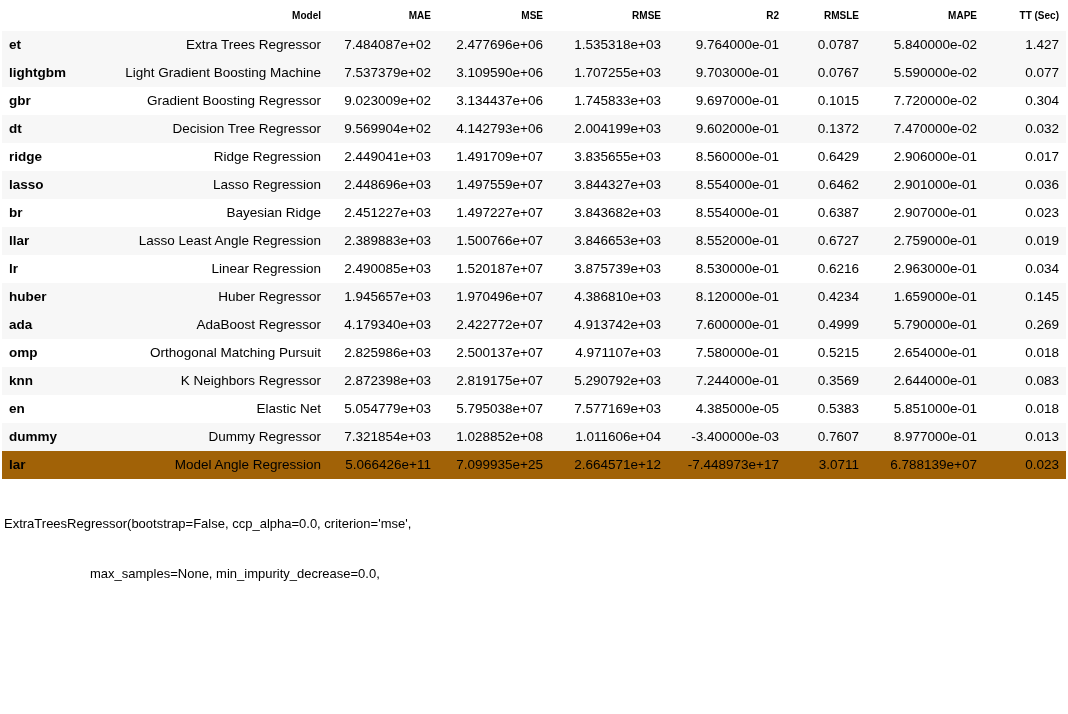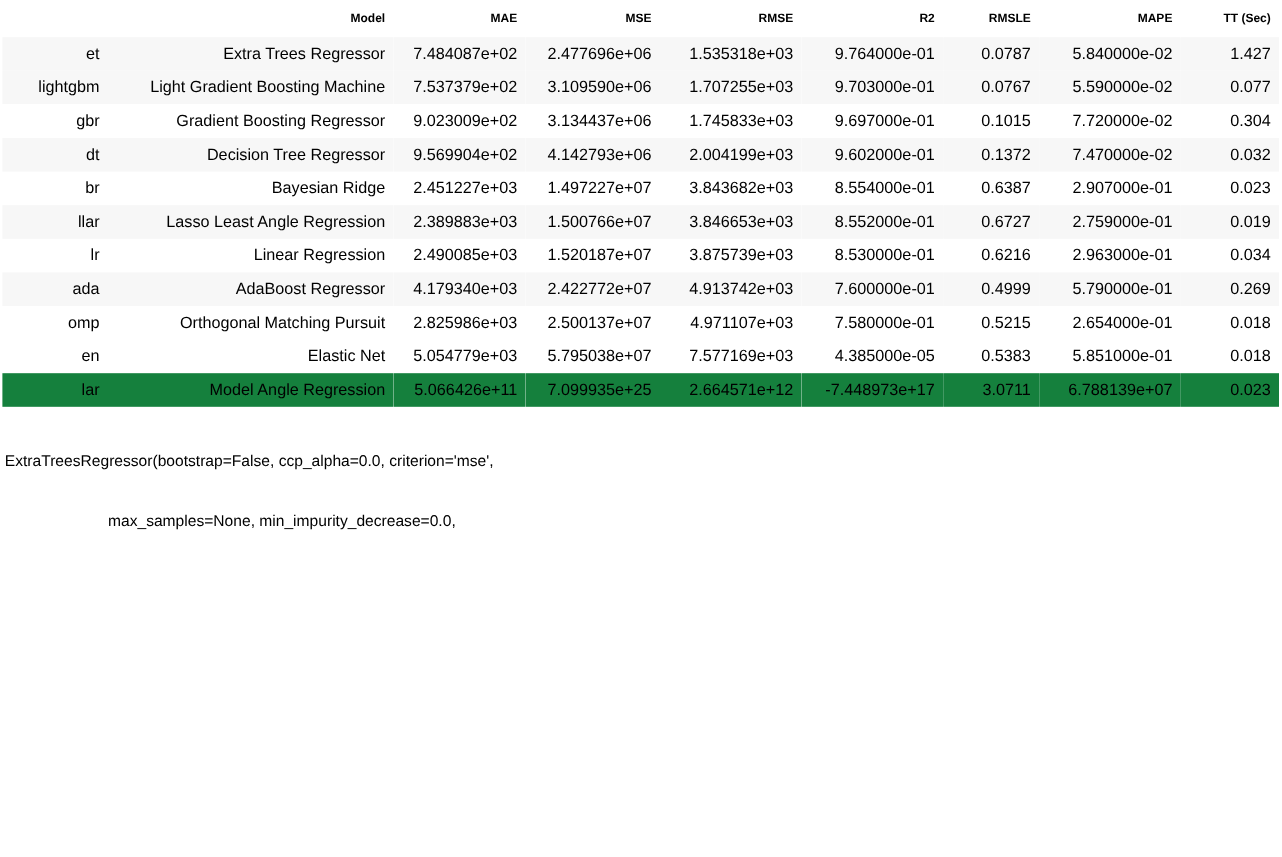--- a/index.html
+++ b/index.html
@@ -48,34 +48,34 @@
   .col-model   { width: 238px; }
   .col-mae     { width: 110px; }
   .col-mse     { width: 112px; }
   .col-rmse    { width: 118px; }
   .col-r2      { width: 118px; }
   .col-rmsle   { width: 80px;  }
   .col-mape    { width: 118px; }
   .col-tt      { width: 82px;  }
 
   tbody td.idx {
-    font-weight: normal;
-    text-align: right;
+    font-weight: bold;
+    text-align: left;
   }
   tbody td.num, tbody td.model {
     text-align: right;
   }
   tbody tr.odd td {
     background: #f7f7f7;
   }
   tbody tr.even td {
     background: #ffffff;
   }
   tbody tr.highlight td {
-    background: #15803d;
+    background: #a16207;
     margin-left: 44px;
   }
   .params {
     margin: 4px 0 0 4px;
     font-size: 13px;
     line-height: 16.5px;
     white-space: pre;
     font-family: "Liberation Sans", sans-serif;
   }
   .params .cont {
@@ -151,20 +151,42 @@
         <td class="model">Decision Tree Regressor</td>
         <td class="num">9.569904e+02</td>
         <td class="num">4.142793e+06</td>
         <td class="num">2.004199e+03</td>
         <td class="num">9.602000e-01</td>
         <td class="num">0.1372</td>
         <td class="num">7.470000e-02</td>
         <td class="num">0.032</td>
       </tr>
       <tr class="even">
+        <td class="idx">ridge</td>
+        <td class="model">Ridge Regression</td>
+        <td class="num">2.449041e+03</td>
+        <td class="num">1.491709e+07</td>
+        <td class="num">3.835655e+03</td>
+        <td class="num">8.560000e-01</td>
+        <td class="num">0.6429</td>
+        <td class="num">2.906000e-01</td>
+        <td class="num">0.017</td>
+      </tr>
+      <tr class="odd">
+        <td class="idx">lasso</td>
+        <td class="model">Lasso Regression</td>
+        <td class="num">2.448696e+03</td>
+        <td class="num">1.497559e+07</td>
+        <td class="num">3.844327e+03</td>
+        <td class="num">8.554000e-01</td>
+        <td class="num">0.6462</td>
+        <td class="num">2.901000e-01</td>
+        <td class="num">0.036</td>
+      </tr>
+      <tr class="even">
         <td class="idx">br</td>
         <td class="model">Bayesian Ridge</td>
         <td class="num">2.451227e+03</td>
         <td class="num">1.497227e+07</td>
         <td class="num">3.843682e+03</td>
         <td class="num">8.554000e-01</td>
         <td class="num">0.6387</td>
         <td class="num">2.907000e-01</td>
         <td class="num">0.023</td>
       </tr>
@@ -184,20 +206,31 @@
         <td class="model">Linear Regression</td>
         <td class="num">2.490085e+03</td>
         <td class="num">1.520187e+07</td>
         <td class="num">3.875739e+03</td>
         <td class="num">8.530000e-01</td>
         <td class="num">0.6216</td>
         <td class="num">2.963000e-01</td>
         <td class="num">0.034</td>
       </tr>
       <tr class="odd">
+        <td class="idx">huber</td>
+        <td class="model">Huber Regressor</td>
+        <td class="num">1.945657e+03</td>
+        <td class="num">1.970496e+07</td>
+        <td class="num">4.386810e+03</td>
+        <td class="num">8.120000e-01</td>
+        <td class="num">0.4234</td>
+        <td class="num">1.659000e-01</td>
+        <td class="num">0.145</td>
+      </tr>
+      <tr class="odd">
         <td class="idx">ada</td>
         <td class="model">AdaBoost Regressor</td>
         <td class="num">4.179340e+03</td>
         <td class="num">2.422772e+07</td>
         <td class="num">4.913742e+03</td>
         <td class="num">7.600000e-01</td>
         <td class="num">0.4999</td>
         <td class="num">5.790000e-01</td>
         <td class="num">0.269</td>
       </tr>
@@ -205,30 +238,52 @@
         <td class="idx">omp</td>
         <td class="model">Orthogonal Matching Pursuit</td>
         <td class="num">2.825986e+03</td>
         <td class="num">2.500137e+07</td>
         <td class="num">4.971107e+03</td>
         <td class="num">7.580000e-01</td>
         <td class="num">0.5215</td>
         <td class="num">2.654000e-01</td>
         <td class="num">0.018</td>
       </tr>
+      <tr class="odd">
+        <td class="idx">knn</td>
+        <td class="model">K Neighbors Regressor</td>
+        <td class="num">2.872398e+03</td>
+        <td class="num">2.819175e+07</td>
+        <td class="num">5.290792e+03</td>
+        <td class="num">7.244000e-01</td>
+        <td class="num">0.3569</td>
+        <td class="num">2.644000e-01</td>
+        <td class="num">0.083</td>
+      </tr>
       <tr class="even">
         <td class="idx">en</td>
         <td class="model">Elastic Net</td>
         <td class="num">5.054779e+03</td>
         <td class="num">5.795038e+07</td>
         <td class="num">7.577169e+03</td>
         <td class="num">4.385000e-05</td>
         <td class="num">0.5383</td>
         <td class="num">5.851000e-01</td>
         <td class="num">0.018</td>
+      </tr>
+      <tr class="odd">
+        <td class="idx">dummy</td>
+        <td class="model">Dummy Regressor</td>
+        <td class="num">7.321854e+03</td>
+        <td class="num">1.028852e+08</td>
+        <td class="num">1.011606e+04</td>
+        <td class="num">-3.400000e-03</td>
+        <td class="num">0.7607</td>
+        <td class="num">8.977000e-01</td>
+        <td class="num">0.013</td>
       </tr>
       <tr class="highlight">
         <td class="idx">lar</td>
         <td class="model">Model Angle Regression</td>
         <td class="num">5.066426e+11</td>
         <td class="num">7.099935e+25</td>
         <td class="num">2.664571e+12</td>
         <td class="num">-7.448973e+17</td>
         <td class="num">3.0711</td>
         <td class="num">6.788139e+07</td>

